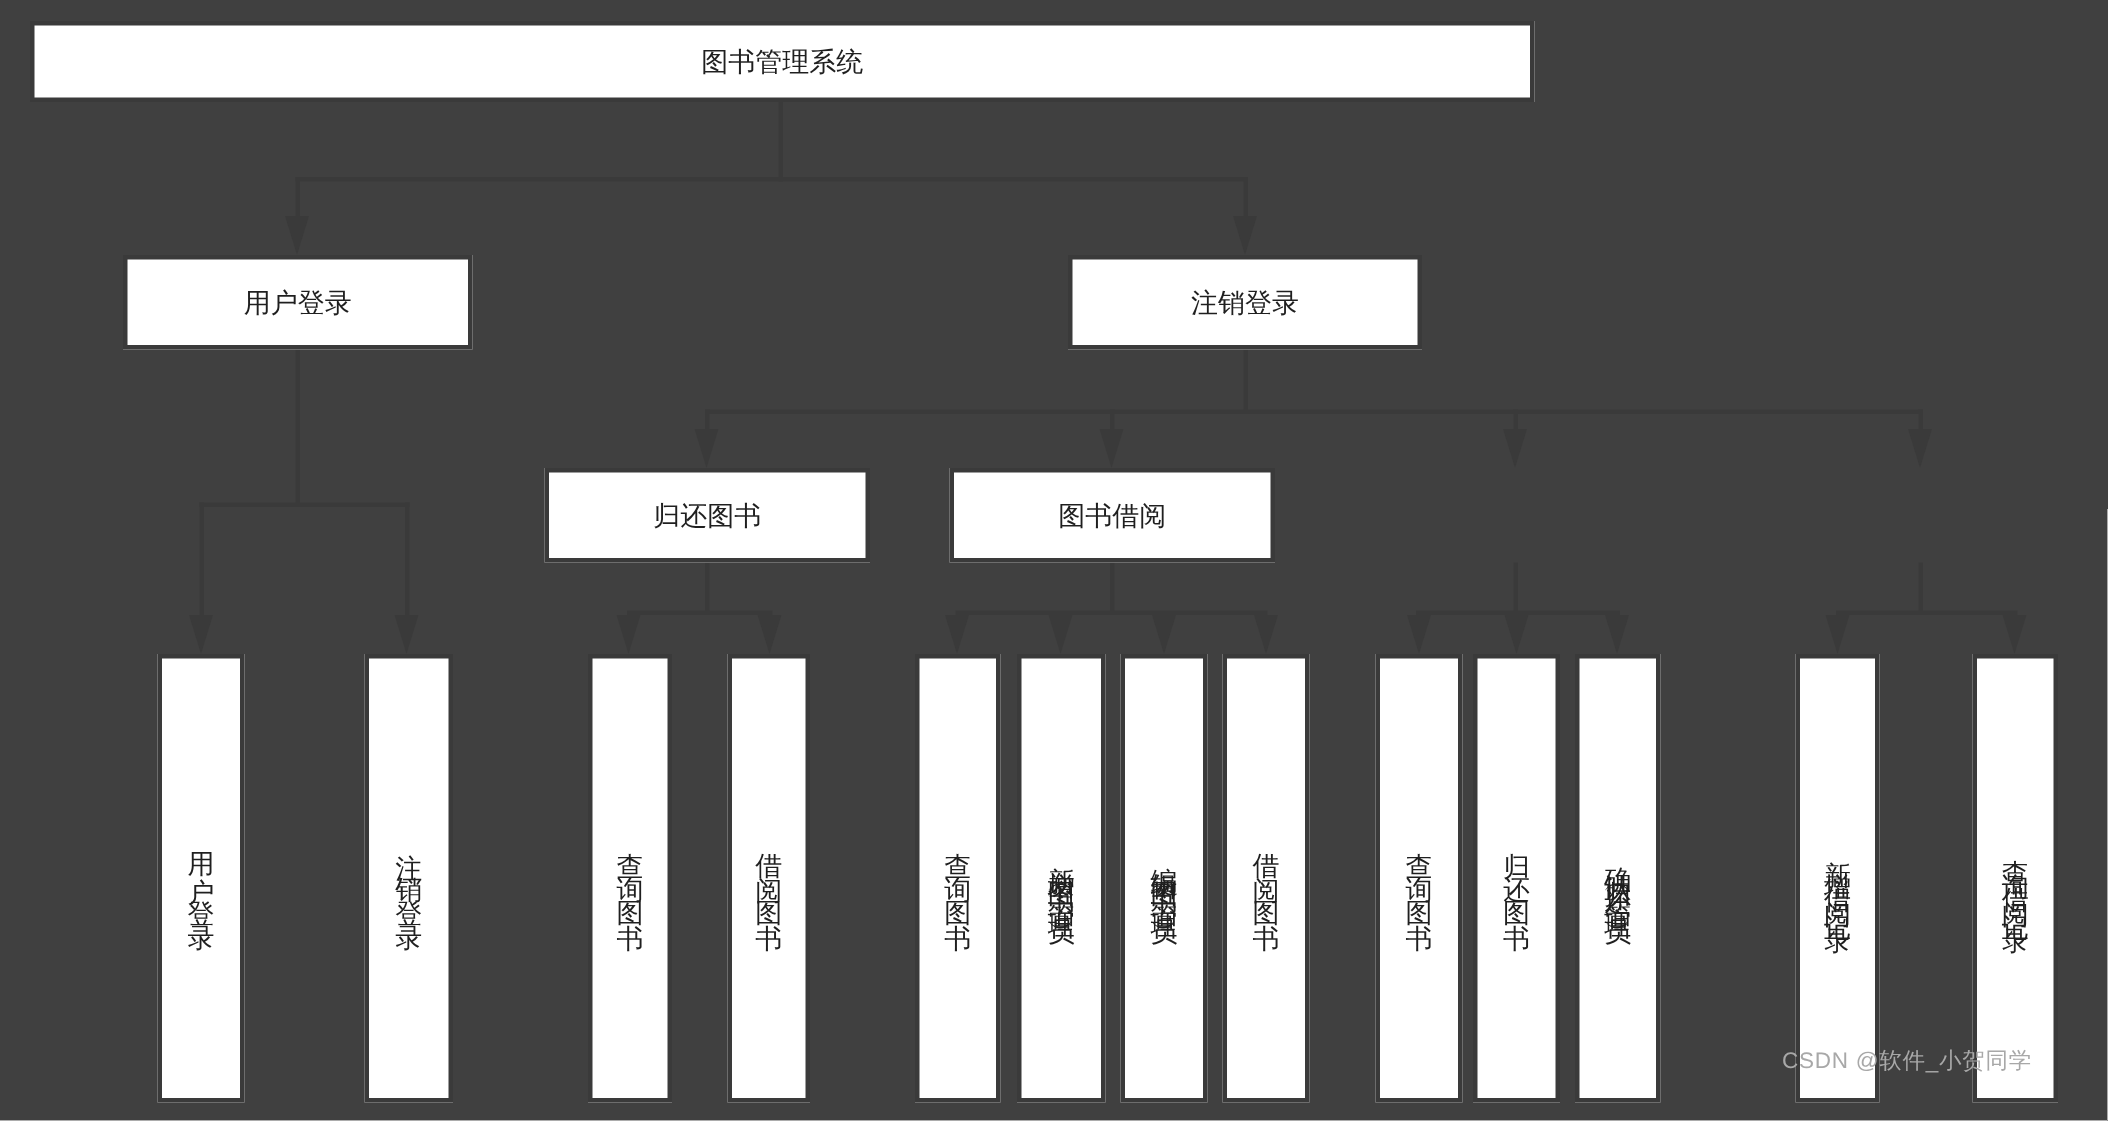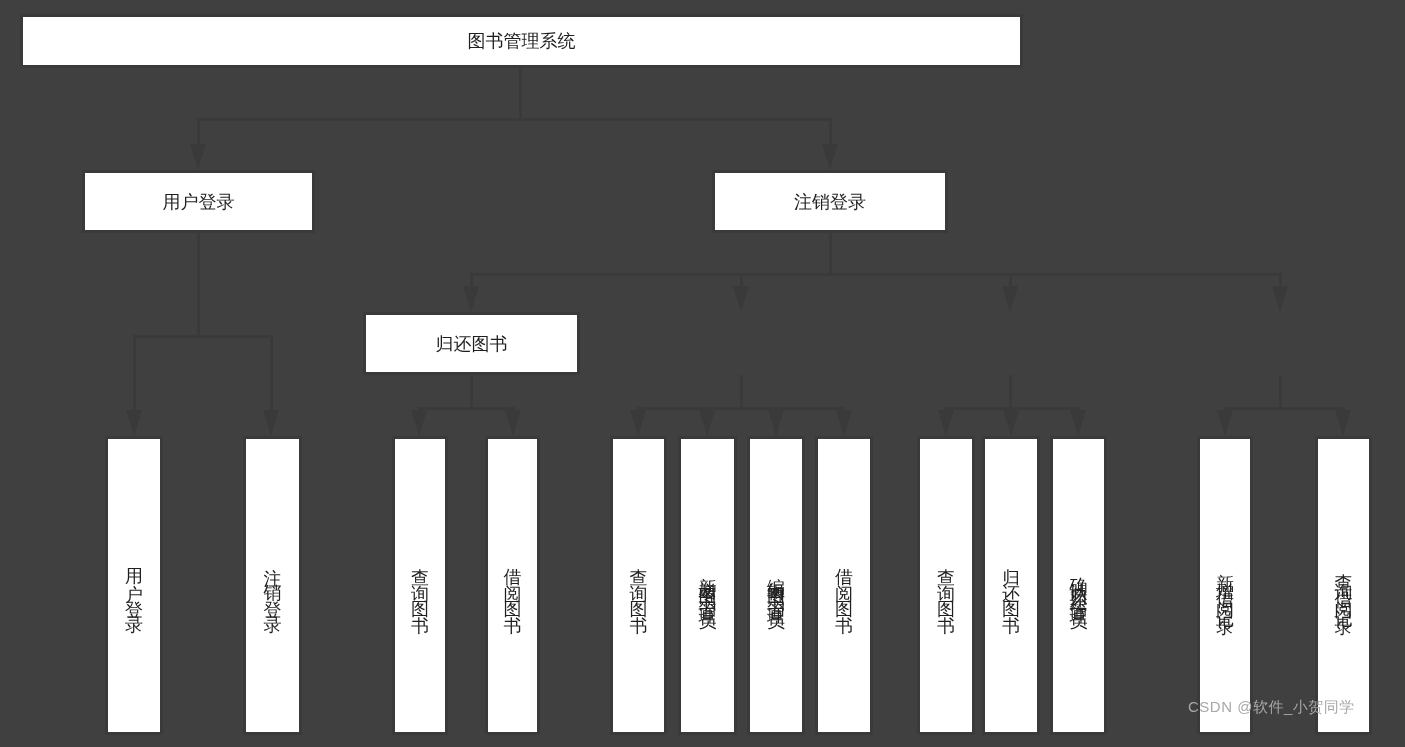--- a/index.html
+++ b/index.html
@@ -86,20 +86,23 @@
   <div class="vline" style="left:740px;top:273px;height:16px"></div>
   <div class="arrow" style="left:733px;top:286px"></div>
   <div class="vline" style="left:1009px;top:273px;height:16px"></div>
   <div class="arrow" style="left:1002px;top:286px"></div>
   <div class="vline" style="left:1279px;top:273px;height:16px"></div>
   <div class="arrow" style="left:1272px;top:286px"></div>
 
   <div class="box hbox" style="left:363px;top:312px;width:217px;height:63px">
     <span>归还图书</span>
   </div>
+  <div class="box hbox" style="left:633px;top:312px;width:217px;height:63px">
+    <span>图书借阅</span>
+  </div>
 
   <div class="vline" style="left:470px;top:375px;height:35px"></div>
   <div class="hline" style="left:418px;top:407px;width:97px"></div>
   <div class="arrow" style="left:411px;top:410px"></div>
   <div class="arrow" style="left:505px;top:410px"></div>
 
   <div class="vline" style="left:740px;top:375px;height:35px"></div>
   <div class="hline" style="left:637px;top:407px;width:208px"></div>
   <div class="arrow" style="left:630px;top:410px"></div>
   <div class="arrow" style="left:699px;top:410px"></div>

